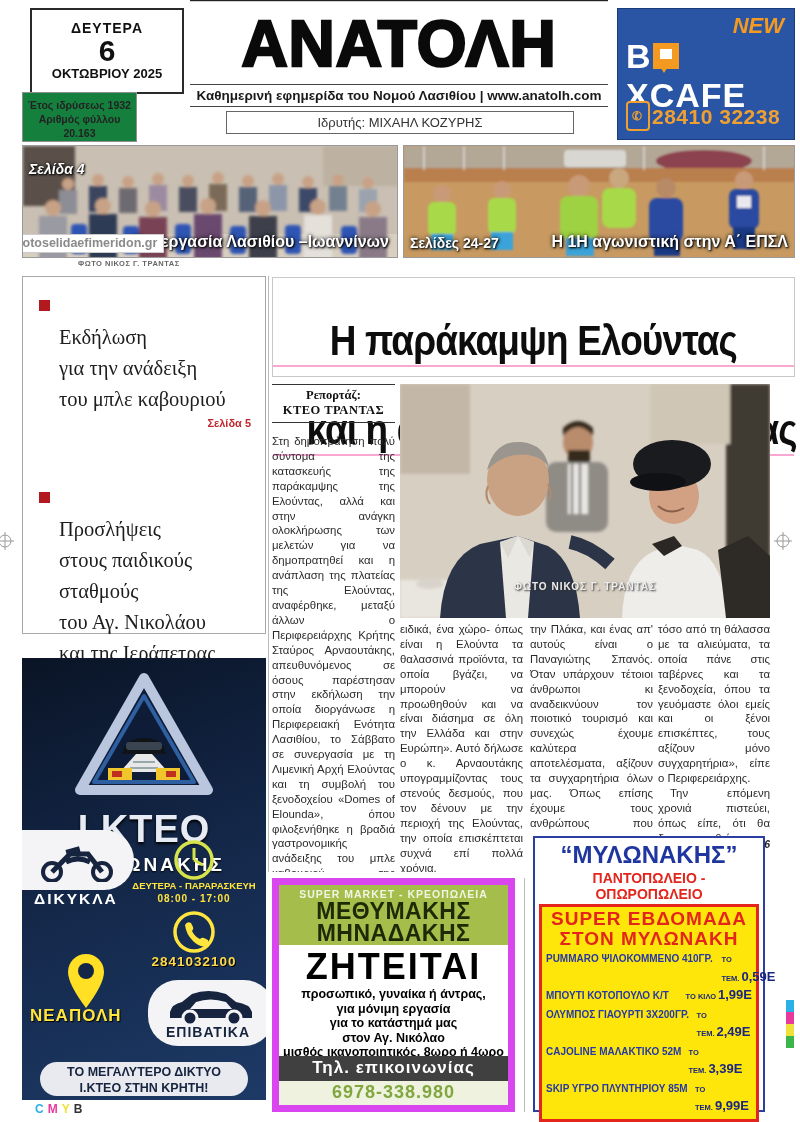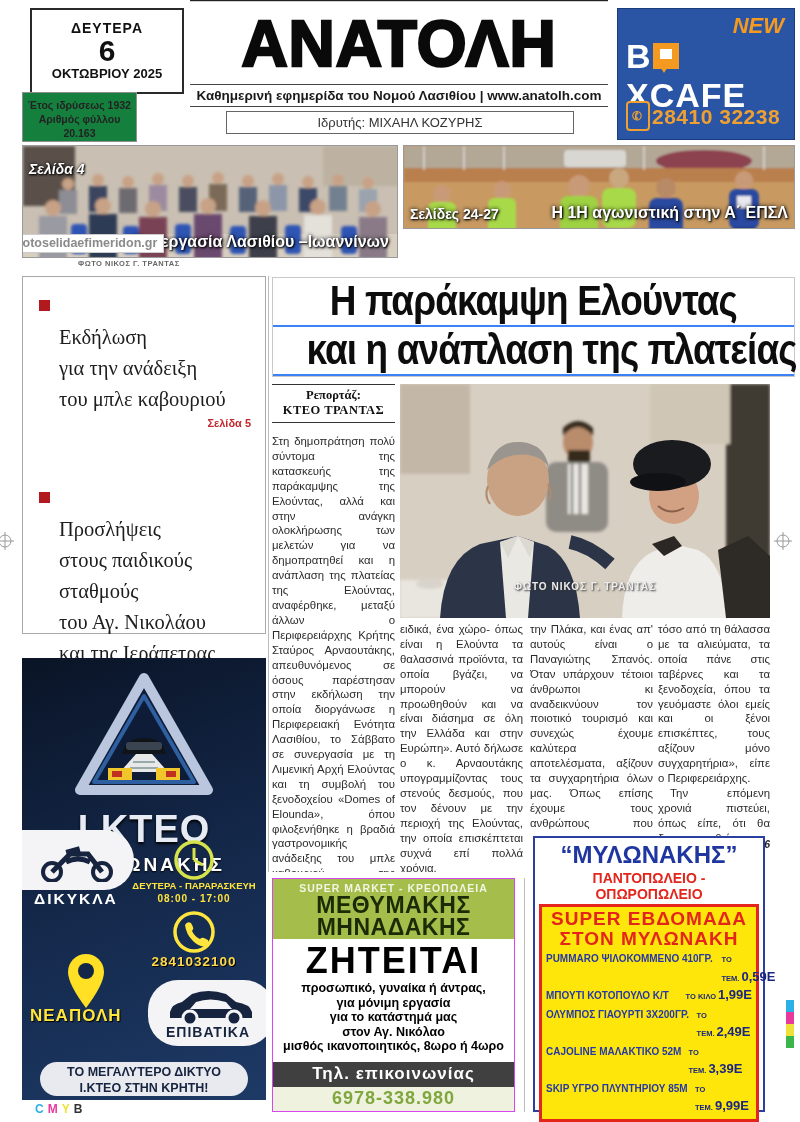--- a/index.html
+++ b/index.html
@@ -30,41 +30,41 @@
   .bc-box{display:inline-block;width:26px;height:26px;background:#f49a20;position:relative;top:1px;margin:0 1px;}
   .bc-box i{position:absolute;left:7px;top:6px;width:12px;height:10px;background:#fff;}
   .bc-box u{position:absolute;left:6px;top:22px;width:0;height:0;border-left:5px solid transparent;
             border-right:5px solid transparent;border-top:8px solid #f49a20;}
   .bc-phone{position:absolute;left:34px;bottom:10px;font-size:21px;font-weight:bold;color:#f0a030;letter-spacing:0.5px;}
   .bc-picon{position:absolute;left:8px;bottom:8px;width:24px;height:30px;border:2px solid #f0a030;border-radius:4px;background:#2a55a5;}
   .bc-picon b{position:absolute;left:4px;top:6px;color:#f0a030;font-size:12px;transform:rotate(-20deg);}
 
   
   .photoL{left:22px;top:145px;width:376px;height:113px;overflow:hidden;border:1px solid #999;}
-  .photoR{left:403px;top:145px;width:392px;height:84px;overflow:hidden;border:1px solid #999;}
+  .photoR{left:403px;top:145px;width:392px;height:113px;overflow:hidden;border:1px solid #999;}
   .ph-label{position:absolute;left:6px;top:15px;color:#fff;font-weight:bold;font-size:14px;font-style:italic;
             text-shadow:1px 1px 2px #000,0 0 3px #000;}
   .ph-cap{position:absolute;color:#fff;font-weight:bold;font-size:16px;
           text-shadow:1px 1px 2px #000,0 0 4px #000;}
   .wm{position:absolute;left:-22px;bottom:4px;background:#fff;border:1px solid #ccc;color:#8a8a8a;
       font-weight:bold;font-size:12.5px;padding:1px 6px 2px 8px;}
   .credit-sm{left:78px;top:259px;font-size:7.5px;font-weight:bold;color:#666;letter-spacing:0.5px;}
 
   
   .rail{left:22px;top:276px;width:244px;height:358px;border:1px solid #a8a8a8;padding:14px 12px 0 16px;}
   .rail-item{position:relative;padding-left:20px;font-family:"Liberation Serif",serif;
              font-size:20.5px;line-height:31px;color:#1d1d1d;white-space:pre-line;}
   .rail-bullet{position:absolute;left:0;top:9px;width:11px;height:11px;background:#b2191f;}
   .rail-page{text-align:right;font-size:11px;font-weight:bold;color:#c1272d;margin:2px 2px 0 0;}
   .vdiv1{left:268px;top:276px;width:1px;height:596px;background:#bbb;}
   .vdiv2{left:524px;top:878px;width:1px;height:234px;background:#bbb;}
 
   
   .headline{left:272px;top:277px;width:523px;height:100px;border:1px solid #c9c9c9;text-align:center;}
-  .hl-line{height:49px;border-bottom:2px solid #3b82f6;line-height:46px;}
+  .hl-line{height:49px;border-bottom:2px solid #f9a8d4;line-height:46px;margin-top:40px;}
   .hl-line span{display:inline-block;transform:scaleX(0.88);transform-origin:center;
                 font-size:42px;font-weight:bold;letter-spacing:-1px;color:#0d0d0d;white-space:nowrap;}
   .byline{left:272px;top:384px;width:123px;border-top:1.5px solid #333;border-bottom:1.5px solid #333;
           text-align:center;padding:3px 0 4px;font-family:"Liberation Serif",serif;}
   .byline .b1{font-size:12.5px;font-weight:bold;}
   .byline .b2{font-size:12.5px;font-weight:bold;letter-spacing:0.5px;}
   .mainphoto{left:400px;top:384px;width:370px;height:234px;overflow:hidden;}
   .mp-cap{position:absolute;left:0;right:0;bottom:26px;text-align:center;color:#eee;font-size:10px;
           letter-spacing:1px;font-weight:bold;text-shadow:1px 1px 2px #333;}
   .col{font-size:11.4px;line-height:14.9px;text-align:justify;color:#2b2b2b;overflow:hidden;}
@@ -97,21 +97,21 @@
            letter-spacing:1px;text-shadow:1px 1px 1px #000;}
   .ik-blob-c{position:absolute;left:126px;top:322px;width:126px;height:66px;background:#f4f4f6;border-radius:30px;}
   .ik-cars{position:absolute;left:132px;top:366px;width:108px;text-align:center;font-size:14px;
            font-weight:bold;color:#16243f;letter-spacing:1px;}
   .ik-pill{position:absolute;left:18px;top:404px;width:208px;height:34px;background:#e8eaf0;border-radius:17px;
            text-align:center;font-size:12.5px;font-weight:bold;color:#16243f;line-height:16px;padding-top:2px;}
   .cmyb{left:35px;top:1102px;font-size:12px;font-weight:bold;letter-spacing:4px;}
   .cmyb .c{color:#2bb0e8;} .cmyb .m{color:#e83a9a;} .cmyb .y{color:#f0e13a;} .cmyb .b{color:#333;}
 
   
-  .meth{left:272px;top:878px;width:243px;height:234px;border:1px solid #d946ef;background:#fff;}
+  .meth{left:272px;top:878px;width:243px;height:234px;border:7px solid #d946ef;background:#fff;}
   .meth-head{height:62px;background:#a4bd4b;text-align:center;border-bottom:2px solid #fff;}
   .meth-sm{font-size:10.5px;font-weight:bold;color:#f2f5e4;letter-spacing:1px;padding-top:3px;}
   .meth-name{font-size:23px;font-weight:bold;color:#1c2b06;line-height:22px;letter-spacing:0.5px;}
   .meth-want{text-align:center;font-size:36px;font-weight:bold;color:#000;letter-spacing:2px;line-height:40px;}
   .meth-body{text-align:center;font-size:12.5px;font-weight:bold;color:#000;line-height:14.5px;}
   .meth-band{position:absolute;left:0;right:0;bottom:24px;height:25px;background:#404040;text-align:center;
              font-size:17px;font-weight:bold;color:#fff;line-height:24px;letter-spacing:1px;}
   .meth-num{position:absolute;left:0;right:0;bottom:0;height:24px;background:#eef2df;text-align:center;
             font-size:18px;font-weight:bold;color:#7fa73d;line-height:23px;letter-spacing:1px;}
 

